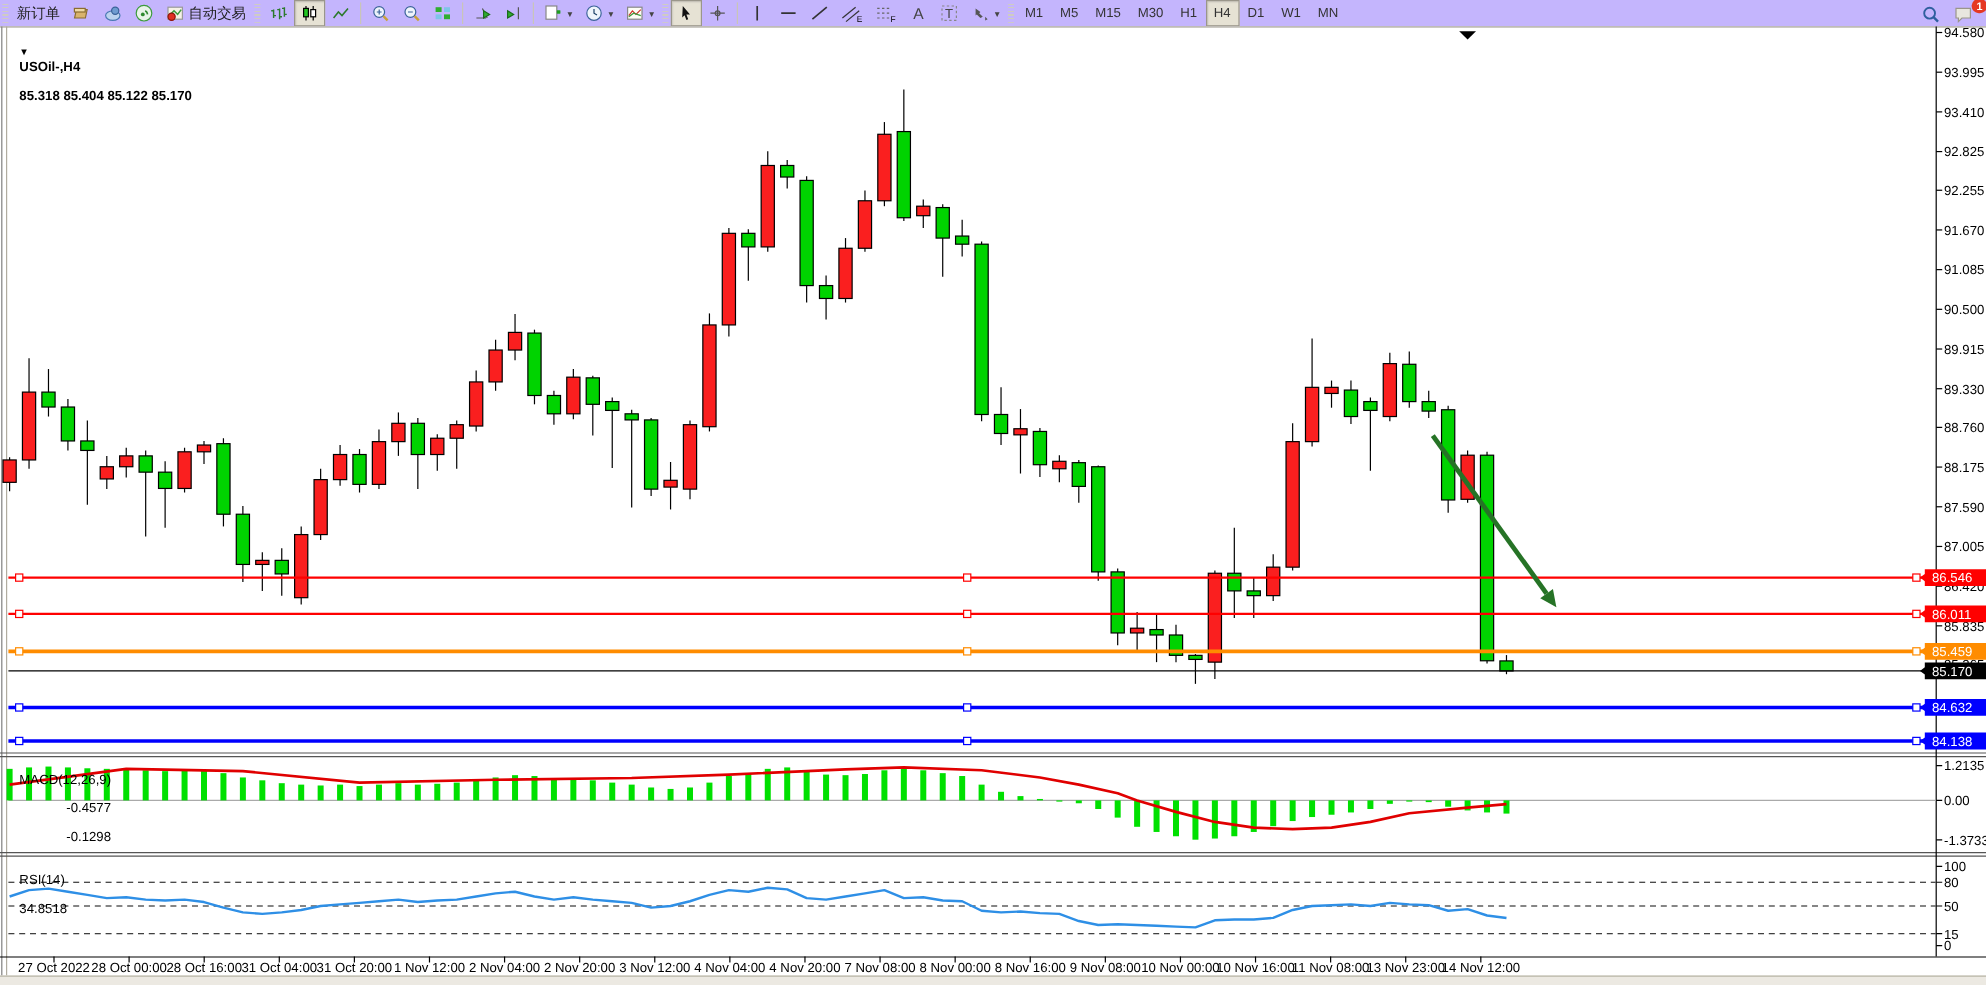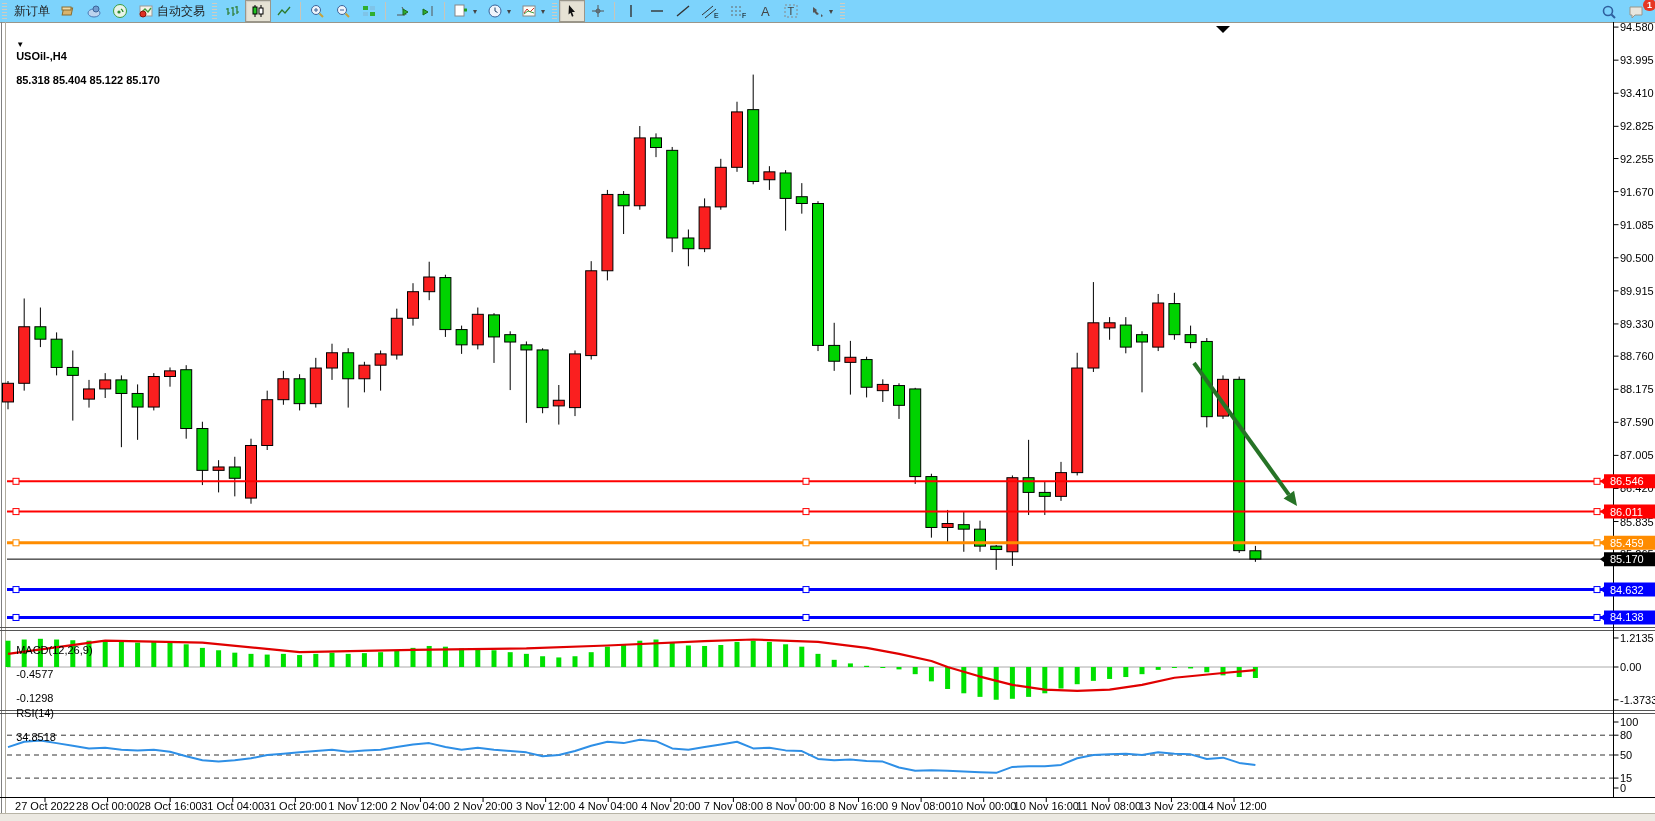--- a/index.html
+++ b/index.html
@@ -1,35 +1,35 @@
 <!DOCTYPE html>
 <html><head>
 <meta charset="utf-8">
 <style>
   html,body{margin:0;padding:0;}
   body{width:1655px;height:821px;overflow:hidden;background:#fff;
        font-family:"Liberation Sans","DejaVu Sans",sans-serif;position:relative;}
-  #toolbar{position:absolute;left:0;top:0;width:1655px;height:22px;background:#7dd3fc;
+  #toolbar{position:absolute;left:0;top:0;width:1655px;height:22px;background:#c4b5fd;
            border-bottom:1px solid #b8b4a6;display:flex;align-items:center;font-size:12px;color:#222;}
   .grip{width:5px;height:16px;margin:0 2px;
         background:repeating-linear-gradient(#cfccc2 0 1px,transparent 1px 3px);}
   .sep{width:1px;height:18px;background:#c9c5b8;margin:0 3px;}
   .tb-btn{height:20px;display:flex;align-items:center;gap:3px;padding:0 4px;border:1px solid transparent;
           cursor:default;white-space:nowrap;}
   .tb-btn.active{background:#e6e2d4;border:1px solid #9a968a;box-shadow:inset 1px 1px 1px #cfccc2;}
   .caret{font-size:8px;color:#444;margin-left:1px;}
   .tf{padding:0 6px;font-size:11px;color:#333;}
   #tb-right{position:absolute;right:4px;top:1px;display:flex;align-items:center;}
   .badge{position:absolute;top:-3px;right:-6px;background:#e53824;color:#fff;border-radius:8px;
          font-size:9px;font-weight:bold;padding:0 4px;line-height:12px;}
   #chart-svg{position:absolute;left:0;top:0;}
   .overlay{position:absolute;font-size:11px;color:#000;white-space:pre;}
   #chart-title{left:10px;top:26px;font-weight:bold;}
-  #macd-header{left:10px;top:632px;}
-  #rsi-header{left:10px;top:695px;}
+  #macd-header{left:10px;top:632px;text-align:right;}
+  #rsi-header{left:10px;top:716px;}
   .tri{font-size:8px;vertical-align:1px;}
 </style>
 </head>
 <body>
 
 <div id="toolbar">
   <div class="grip"></div>
 
   <div class="tb-btn">
     <span>新订单</span>
@@ -211,20 +211,31 @@
   </div>
   <div class="tb-btn">
     <svg width="16" height="16">
       <path d="M4 4 l4 3 -1 1 3 3 -2 1 -3 -3 -1 1 z" fill="#555"></path>
       <path d="M12 11 l2 2 -2 1 z" fill="#555"></path>
     </svg>
     <span class="caret">▾</span>
   </div>
 
   <div class="grip"></div>
+  <div id="tf-box" style="display:flex;align-items:center;">
+      <div class="tb-btn tf">M1</div>
+      <div class="tb-btn tf">M5</div>
+      <div class="tb-btn tf">M15</div>
+      <div class="tb-btn tf">M30</div>
+      <div class="tb-btn tf">H1</div>
+      <div class="tb-btn tf active">H4</div>
+      <div class="tb-btn tf">D1</div>
+      <div class="tb-btn tf">W1</div>
+      <div class="tb-btn tf">MN</div>
+    </div>
 
   <div id="tb-right">
     <div class="tb-btn">
       <svg width="18" height="18">
         <circle cx="8" cy="8" r="4.5" fill="none" stroke="#2f5f9e" stroke-width="1.6"></circle>
         <line x1="11.5" y1="11.5" x2="15" y2="15" stroke="#2f5f9e" stroke-width="2"></line>
       </svg>
     </div>
     <div class="tb-btn" style="position:relative;">
       <svg width="18" height="18">

